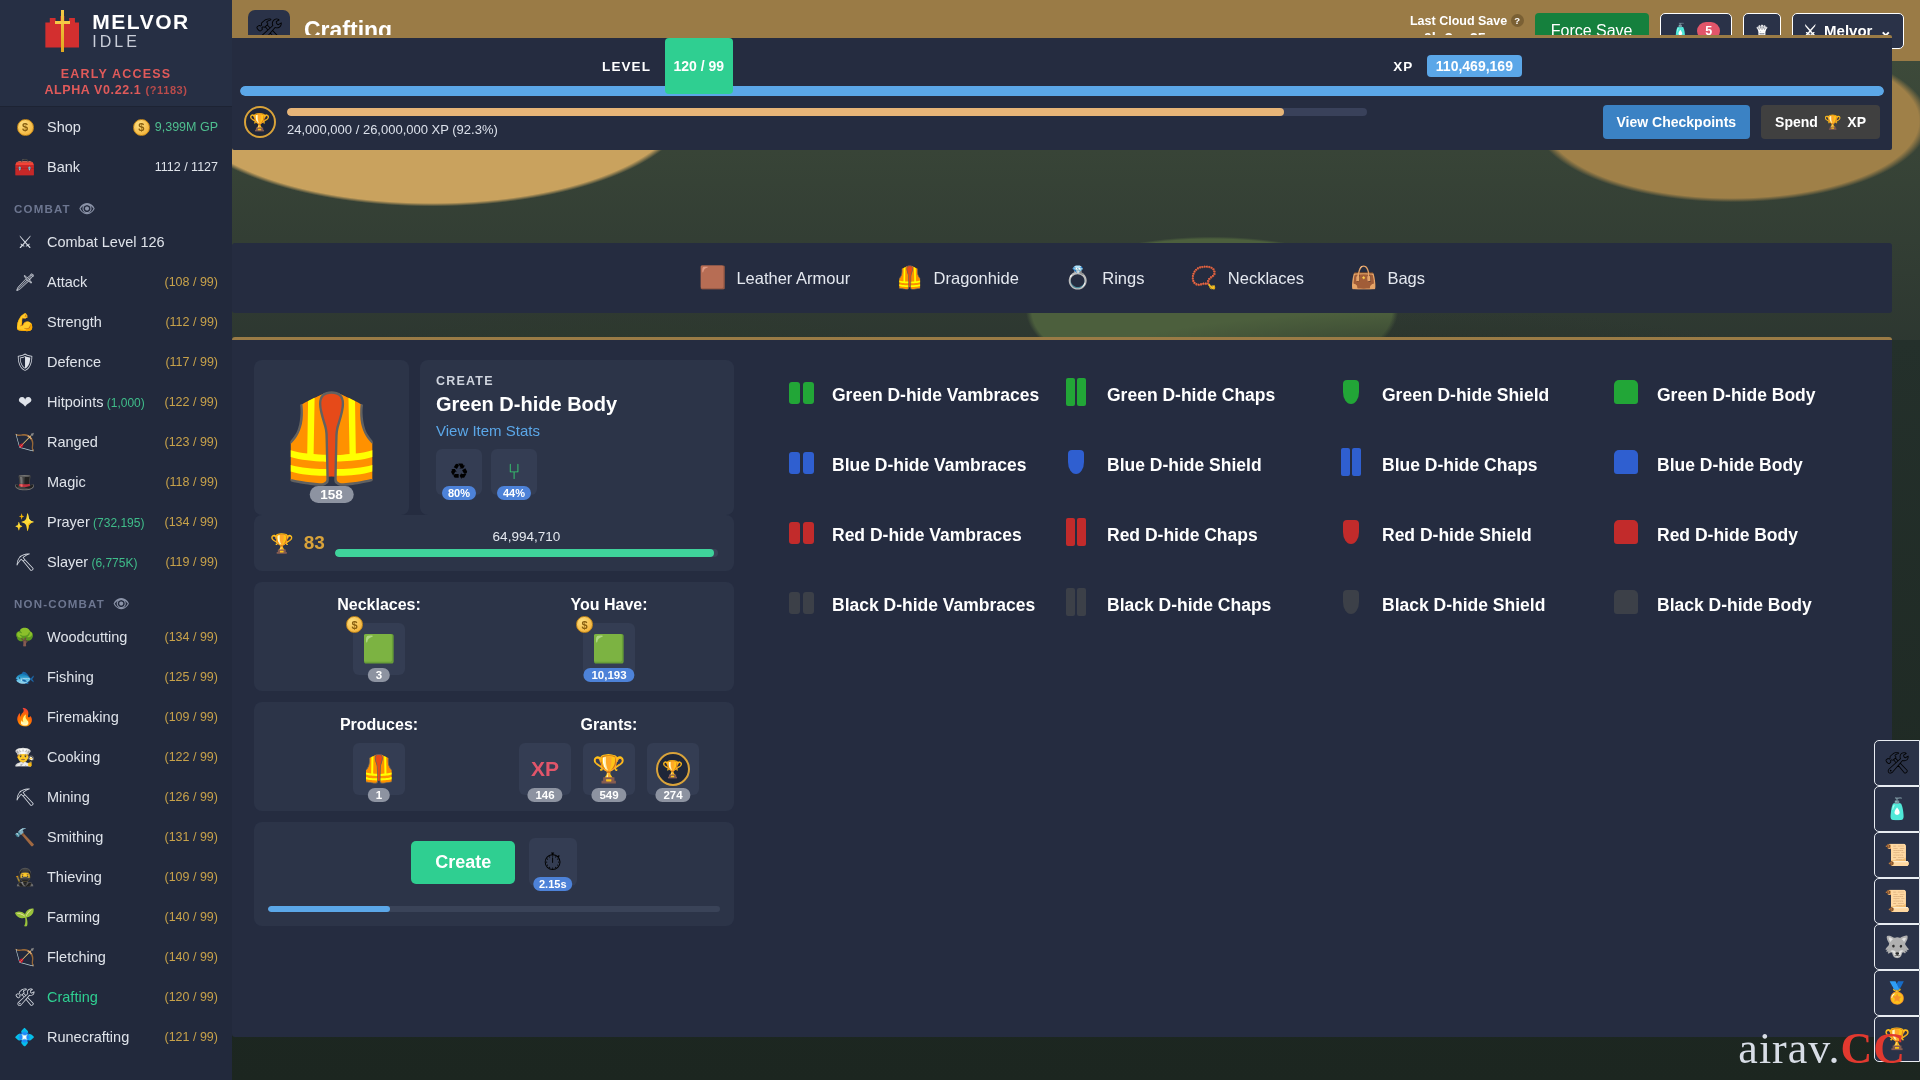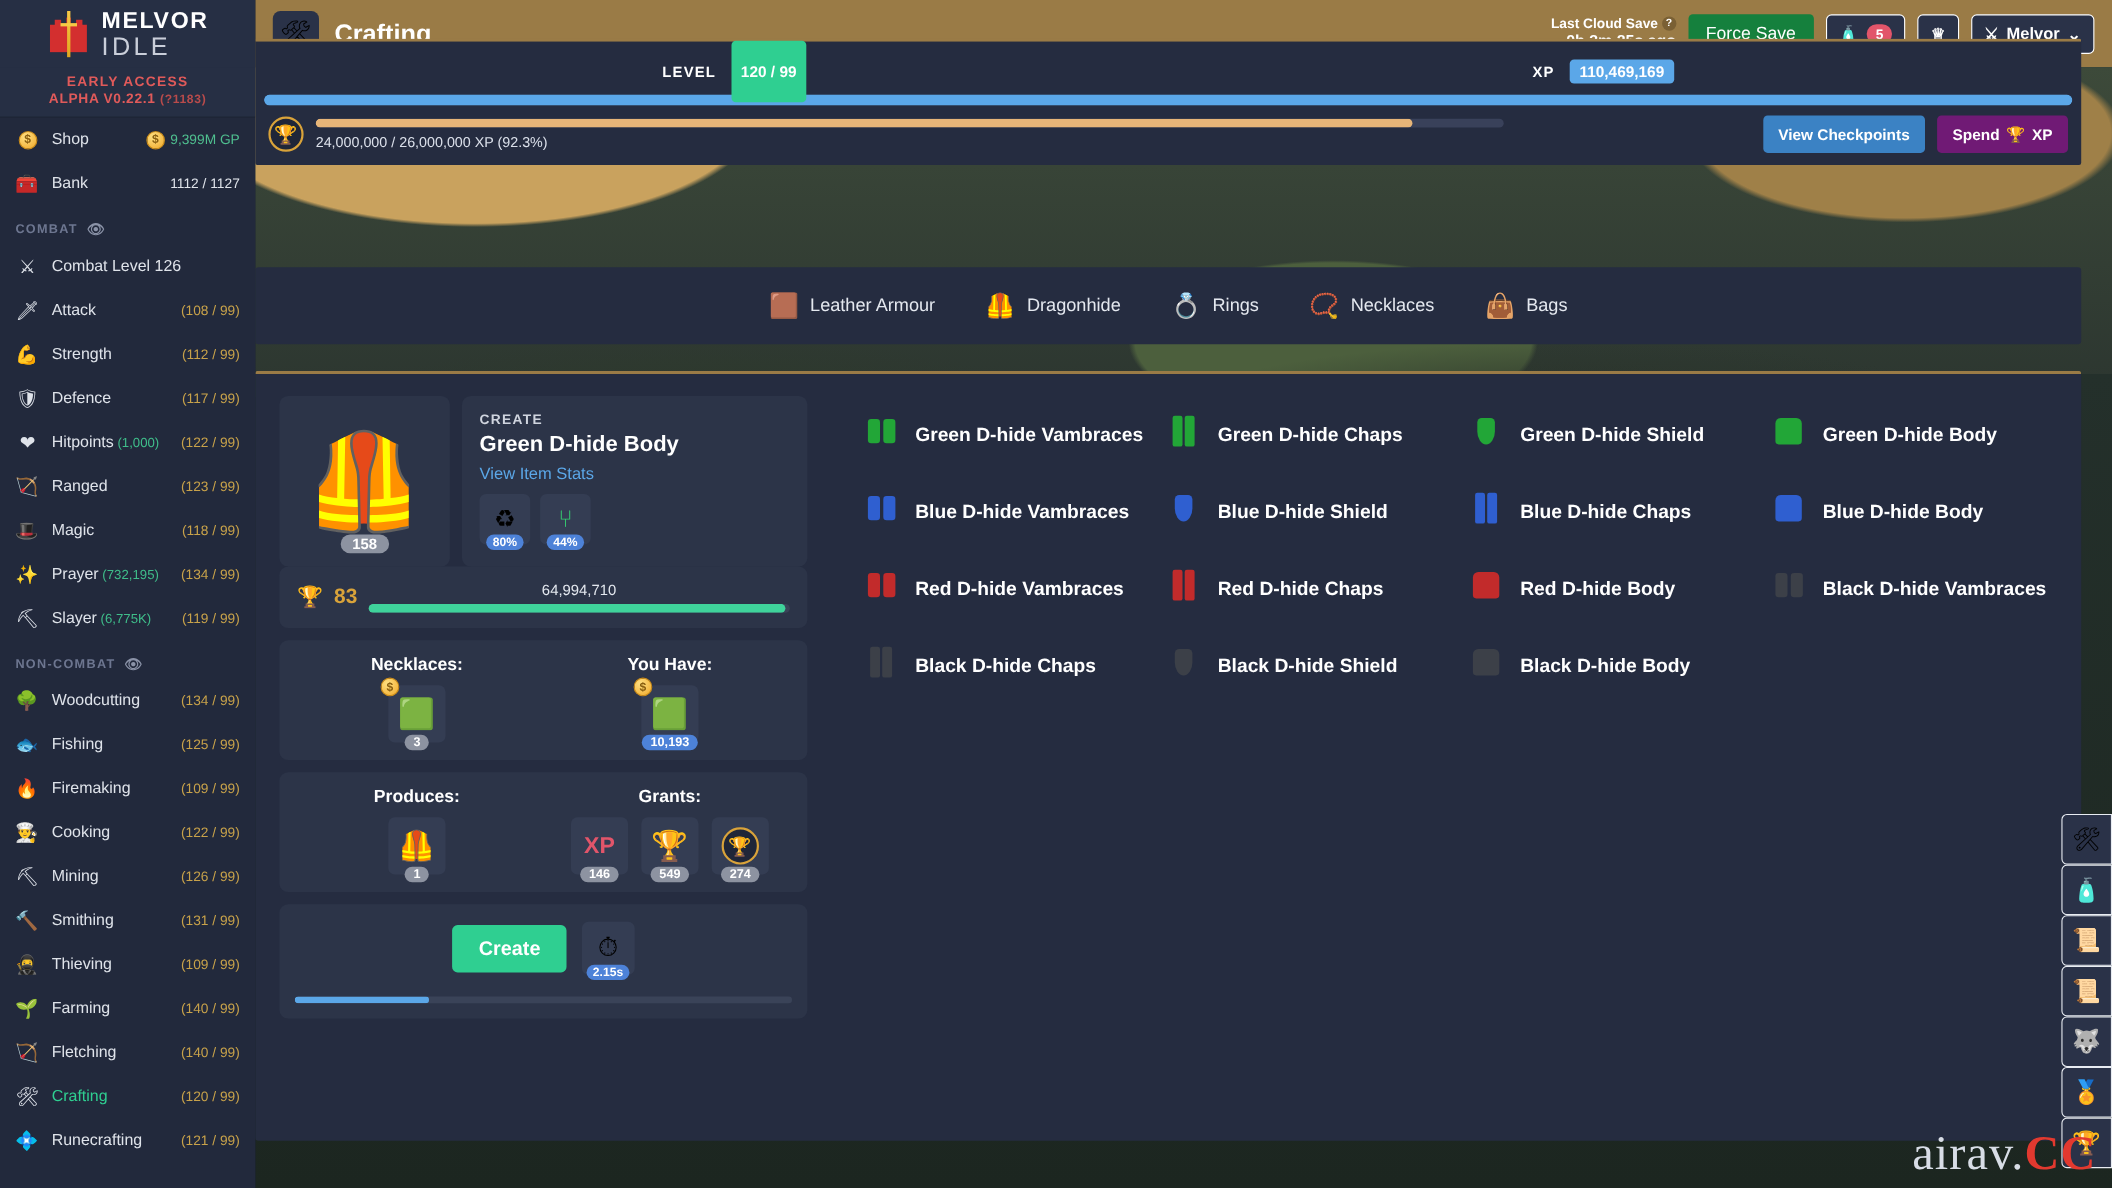--- a/index.html
+++ b/index.html
@@ -34,21 +34,21 @@
   .logo-sword {
     position: absolute; left: 18.5px; top: 0px; width: 3px; height: 42px;
     background: linear-gradient(#f6c945, #e0a81f);
   }
   .logo-sword::before {
     content: ""; position: absolute; left: -6px; top: 11px;
     width: 15px; height: 3px; background: #f6c945;
   }
   .logo-text { line-height: 1; }
   .logo-text .l1 { font-size: 21px; font-weight: bold; color: #fff; letter-spacing: 1.5px; }
-  .logo-text .l2 { font-size: 23px; color: #c9ced9; letter-spacing: 3px; margin-top: 2px; }
+  .logo-text .l2 { font-size: 16px; color: #c9ced9; letter-spacing: 3px; margin-top: 2px; }
 
   .ea-block {
     background: #262f44; text-align: center; padding: 6px 0 9px;
     border-bottom: 1px solid #1d2333;
   }
   .ea-1 { color: #e05a5a; font-size: 12.5px; font-weight: bold; letter-spacing: 1.2px; }
   .ea-2 { color: #e05a5a; font-size: 12.5px; font-weight: bold; letter-spacing: 0.6px; margin-top: 2px;}
   .ea-2 .dim { color: #b94b4b; font-size: 11px; }
 
   .nav-row {
@@ -153,21 +153,21 @@
   .mastery-row { display: flex; align-items: center; padding: 9px 12px 11px; gap: 11px; }
   .trophy-circle { width: 32px; height: 32px; border-radius: 50%; flex: 0 0 32px;
     background: #1f2638; border: 2px solid #d9a33a;
     display: flex; align-items: center; justify-content: center; font-size: 17px; }
   .mastery-mid { flex: 1; }
   .m-bar-outer { height: 8px; background: #39415a; border-radius: 4px; width: 1080px; overflow: hidden; }
   .m-bar-fill { height: 100%; background: #e7b578; border-radius: 4px; }
   .m-txt { color: #dbe0ea; font-size: 13px; margin-top: 6px; }
   .btn-chk { background: #3b82c4; color: #fff; font-weight: bold; font-size: 14px;
     border: none; border-radius: 4px; padding: 9px 14px; cursor: pointer; }
-  .btn-spend { background: #701a75; color: #fff; font-weight: bold; font-size: 14px;
+  .btn-spend { background: #404040; color: #fff; font-weight: bold; font-size: 14px;
     border: none; border-radius: 4px; padding: 9px 14px; cursor: pointer;
     display: flex; align-items: center; gap: 6px; }
 
   
   .cat-panel {
     position: absolute; left: 0px; top: 243px; width: 1660px; height: 70px;
     background: #252c40; border-radius: 3px;
     display: flex; align-items: center; justify-content: center; gap: 46px;
   }
   .cat { display: flex; align-items: center; gap: 10px; color: #e4e8ef;
@@ -617,20 +617,24 @@
         </div>
         <div class="recipe">
           <span class="ri"><span style="display: inline-block;"><span style="display:inline-block;width:11px;height:22px;background:#c22b2b;border-radius:3px;margin-right:3px;"></span><span style="display:inline-block;width:11px;height:22px;background:#c22b2b;border-radius:3px;"></span></span></span>
           <span class="rn">Red D-hide Vambraces</span>
         </div>
         <div class="recipe">
           <span class="ri"><span style="display: inline-block;"><span style="display:inline-block;width:9px;height:28px;background:#c22b2b;border-radius:2px;margin-right:2px;"></span><span style="display:inline-block;width:9px;height:28px;background:#c22b2b;border-radius:2px;"></span></span></span>
           <span class="rn">Red D-hide Chaps</span>
         </div>
         <div class="recipe">
+          <span class="ri"><span style="display: inline-block;"><span style="display:inline-block;width:16px;height:24px;background:#c22b2b;border-radius:4px 4px 50% 50%;"></span></span></span>
+          <span class="rn">Red D-hide Shield</span>
+        </div>
+        <div class="recipe">
           <span class="ri"><span style="display: inline-block;"><span style="display:inline-block;width:24px;height:24px;background:#c22b2b;border-radius:5px 5px 3px 3px;"></span></span></span>
           <span class="rn">Red D-hide Body</span>
         </div>
         <div class="recipe">
           <span class="ri"><span style="display: inline-block;"><span style="display:inline-block;width:11px;height:22px;background:#3c4048;border-radius:3px;margin-right:3px;"></span><span style="display:inline-block;width:11px;height:22px;background:#3c4048;border-radius:3px;"></span></span></span>
           <span class="rn">Black D-hide Vambraces</span>
         </div>
         <div class="recipe">
           <span class="ri"><span style="display: inline-block;"><span style="display:inline-block;width:9px;height:28px;background:#3c4048;border-radius:2px;margin-right:2px;"></span><span style="display:inline-block;width:9px;height:28px;background:#3c4048;border-radius:2px;"></span></span></span>
           <span class="rn">Black D-hide Chaps</span>

